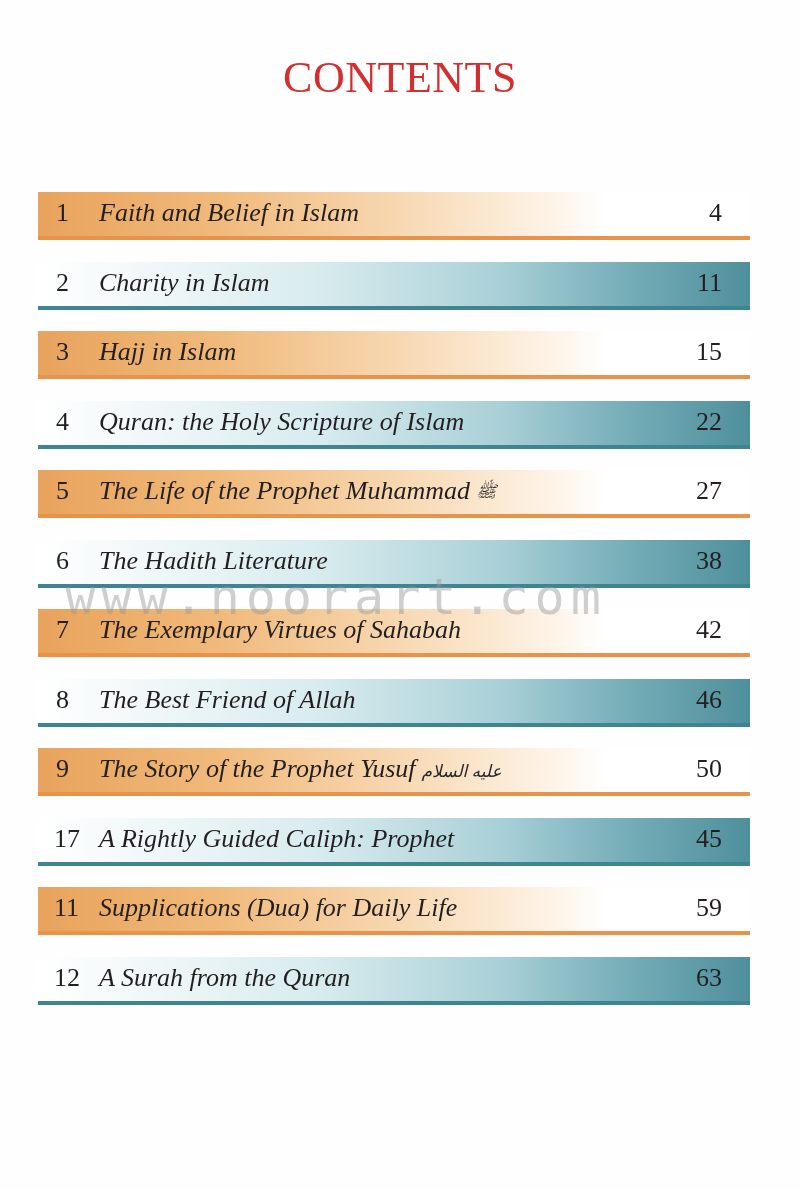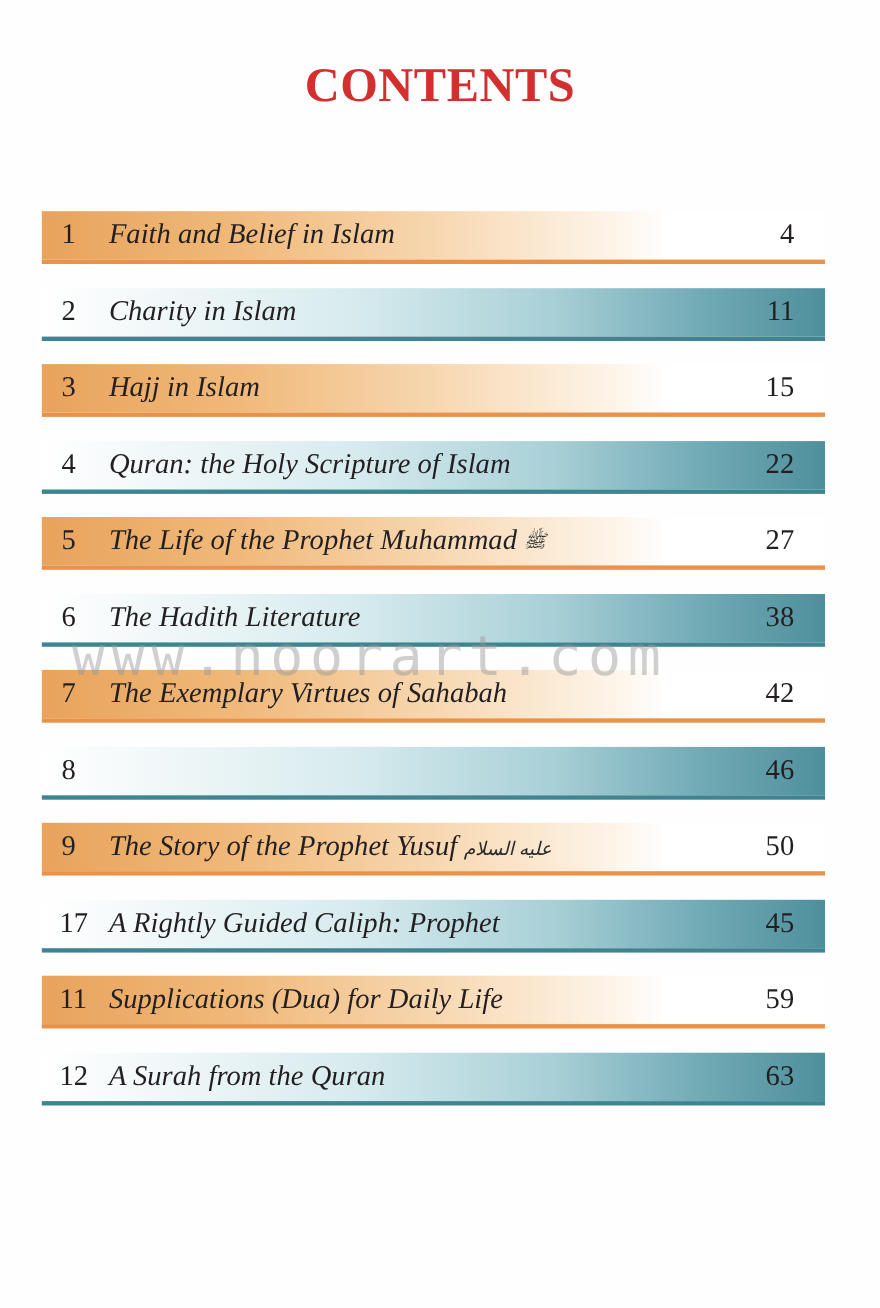--- a/index.html
+++ b/index.html
@@ -1,19 +1,19 @@
 <!DOCTYPE html>
 <html><head>
 <meta charset="utf-8">
 <style>
   html, body { margin:0; padding:0; }
   body { width:800px; height:1189px; background:#fefefe; position:relative; overflow:hidden;
          font-family:"Liberation Serif","DejaVu Serif",serif; color:#231f20; }
   .title { position:absolute; top:52px; left:0; width:800px; text-align:center;
-           font-size:44px; font-weight:bold; letter-spacing:0.5px; }
+           font-size:44px; font-weight:normal; letter-spacing:0.5px; }
   .toc { position:absolute; left:38px; top:192px; width:712px; }
   .row { position:relative; height:48px; margin-bottom:21.5px; }
   .bar { position:absolute; left:0; top:0; width:712px; height:44px; }
   .row.orange .bar { background:linear-gradient(90deg,#e8a35c 0%,#f0b97a 25%,#f7d7b0 50%,#fdf3e6 72%,#ffffff 80%,#ffffff 100%); }
   .row.teal .bar { background:linear-gradient(90deg,#ffffff 0%,#f4f9fa 12%,#d7ebee 40%,#a9d0d7 65%,#6fa9b4 85%,#4f8f9c 100%); }
   .rule { position:absolute; left:0; top:44px; width:712px; height:4px; }
   .row.orange .rule { background:#e8924a; }
   .row.teal .rule { background:#3f8591; }
   .num { position:absolute; left:18px; top:6px; font-size:26px; }
   .row.wide .num { left:16px; }
@@ -76,20 +76,21 @@
     <div class="bar"></div>
       <div class="rule"></div>
     <span class="num">7</span>
     <span class="label"><span>The Exemplary Virtues of Sahabah</span></span>
     <span class="page">42</span>
   </div>
   <div class="row teal">
     <div class="bar"></div>
       <div class="rule"></div>
     <span class="num">8</span>
+    <span class="label"><span>The Best Friend of Allah</span></span>
     <span class="page">46</span>
   </div>
   <div class="row orange">
     <div class="bar"></div>
       <div class="rule"></div>
     <span class="num">9</span>
     <span class="label"><span>The Story of the Prophet Yusuf</span><span class="glyph">عليه السلام</span></span>
     <span class="page">50</span>
   </div>
   <div class="row teal wide">

